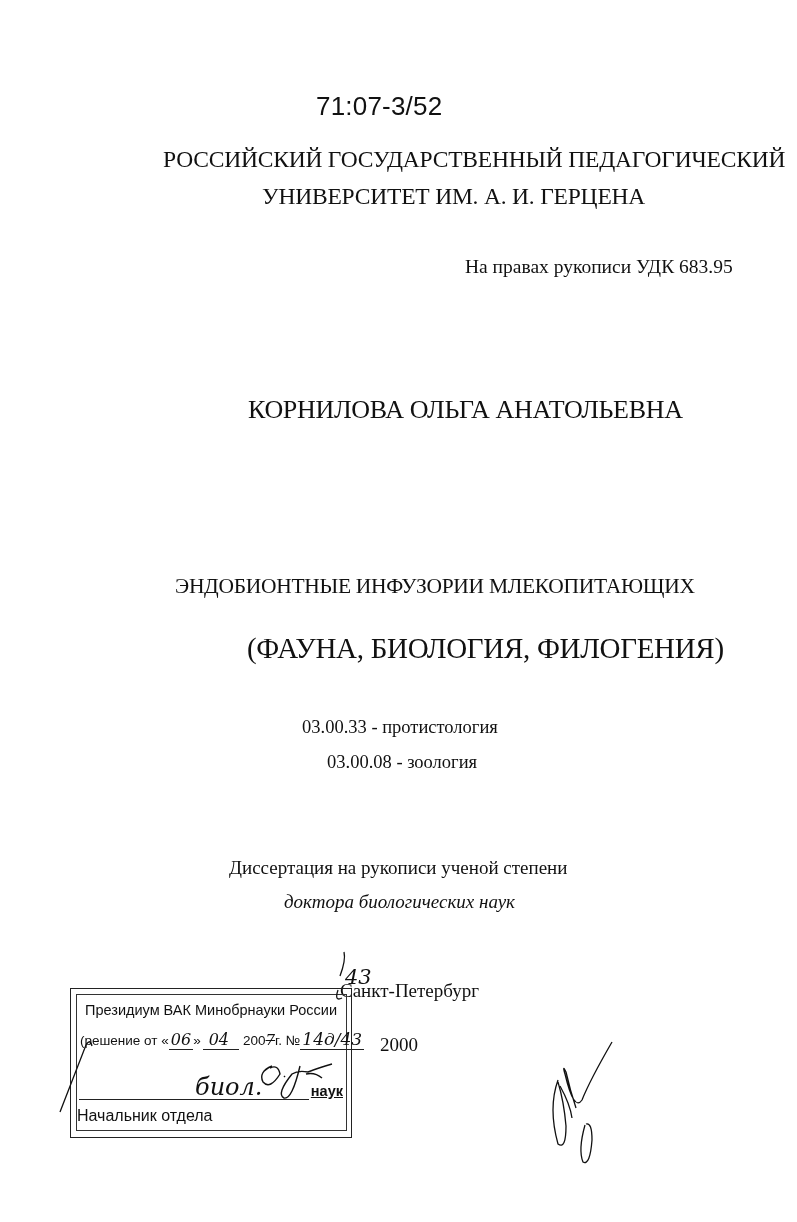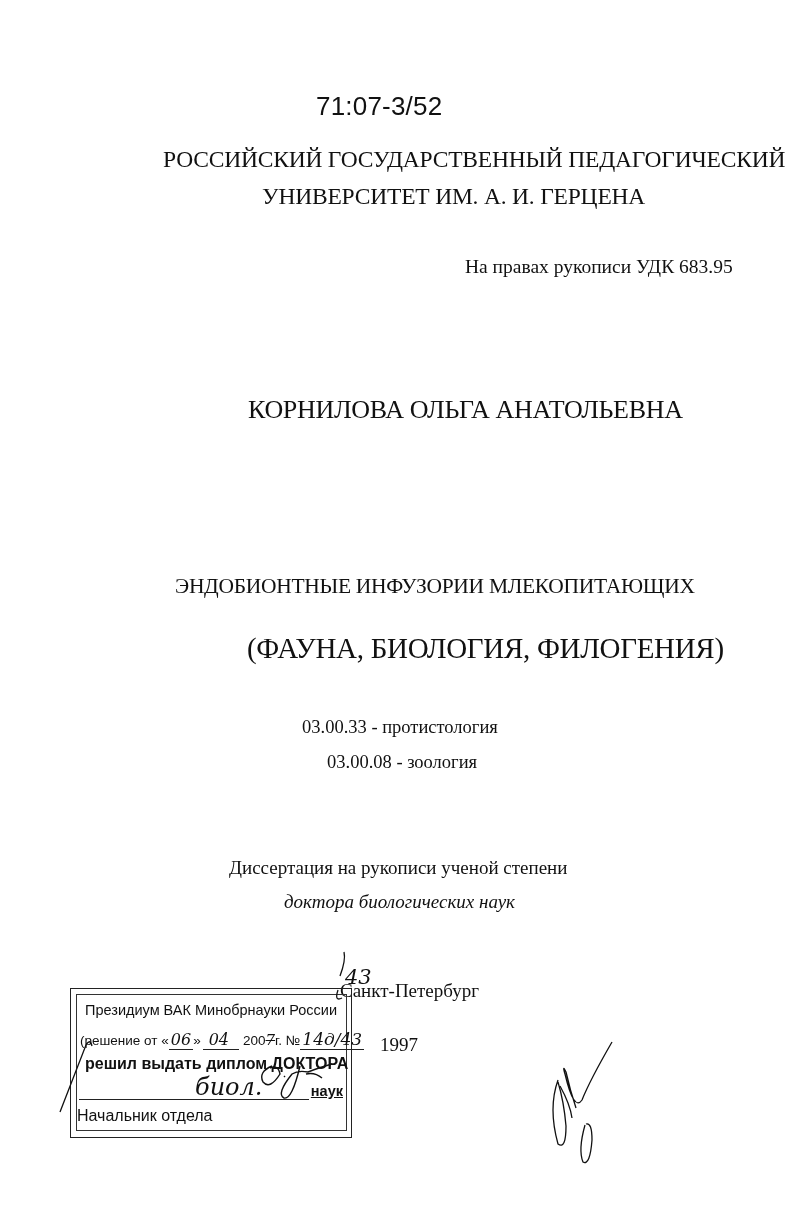--- a/index.html
+++ b/index.html
@@ -52,29 +52,28 @@
 <div class="abs serif" id="title1">ЭНДОБИОНТНЫЕ ИНФУЗОРИИ МЛЕКОПИТАЮЩИХ</div>
 <div class="abs serif" id="title2">(ФАУНА, БИОЛОГИЯ, ФИЛОГЕНИЯ)</div>
 
 <div class="abs serif" id="spec1">03.00.33 - протистология</div>
 <div class="abs serif" id="spec2">03.00.08 - зоология</div>
 
 <div class="abs serif" id="diss1">Диссертация на рукописи ученой степени</div>
 <div class="abs serif" id="diss2">доктора биологических наук</div>
 
 <div class="abs serif" id="city">Санкт-Петербург</div>
-<div class="abs serif" id="year">1997</div>
+<div class="abs serif" id="year">2000</div>
 
 <div id="stamp">
   <div id="stamp-inner">
     <div class="st" id="st1">Президиум ВАК Минобрнауки России</div>
     <div class="st" id="st2">
       <span>(решение от «</span><span class="hw" style="position:relative;font-size:16px;border-bottom:1px solid #222;padding:0 2px;">06</span><span>»</span><span class="hw" style="position:relative;font-size:16px;border-bottom:1px solid #222;padding:0 10px 0 6px;margin-left:2px;">04</span><span style="margin-left:4px;">200</span><span class="hw" style="position:relative;font-size:15px;text-decoration:line-through;">7</span><span>г. №</span><span class="hw" style="position:relative;font-size:17px;border-bottom:1px solid #222;padding:0 2px;">14д/43</span>
     </div>
-    <div class="st" id="st3">решил выдать диплом ДОКТОРА</div>
     <div class="uline" style="left:2px; top:104px; width:230px;"></div>
     <div class="hw" style="left:118px; top:78px; font-size:24px;">биол.</div>
     <div class="st" id="st4">наук</div>
     <div class="st" id="st5">Начальник отдела</div>
   </div>
 </div>
 
 <svg class="overlay" width="797" height="1222" viewBox="0 0 797 1222">
 
   <path d="M60 1112 L86 1045 Q90 1038 92 1046" fill="none" stroke="#111" stroke-width="1.3"></path>

